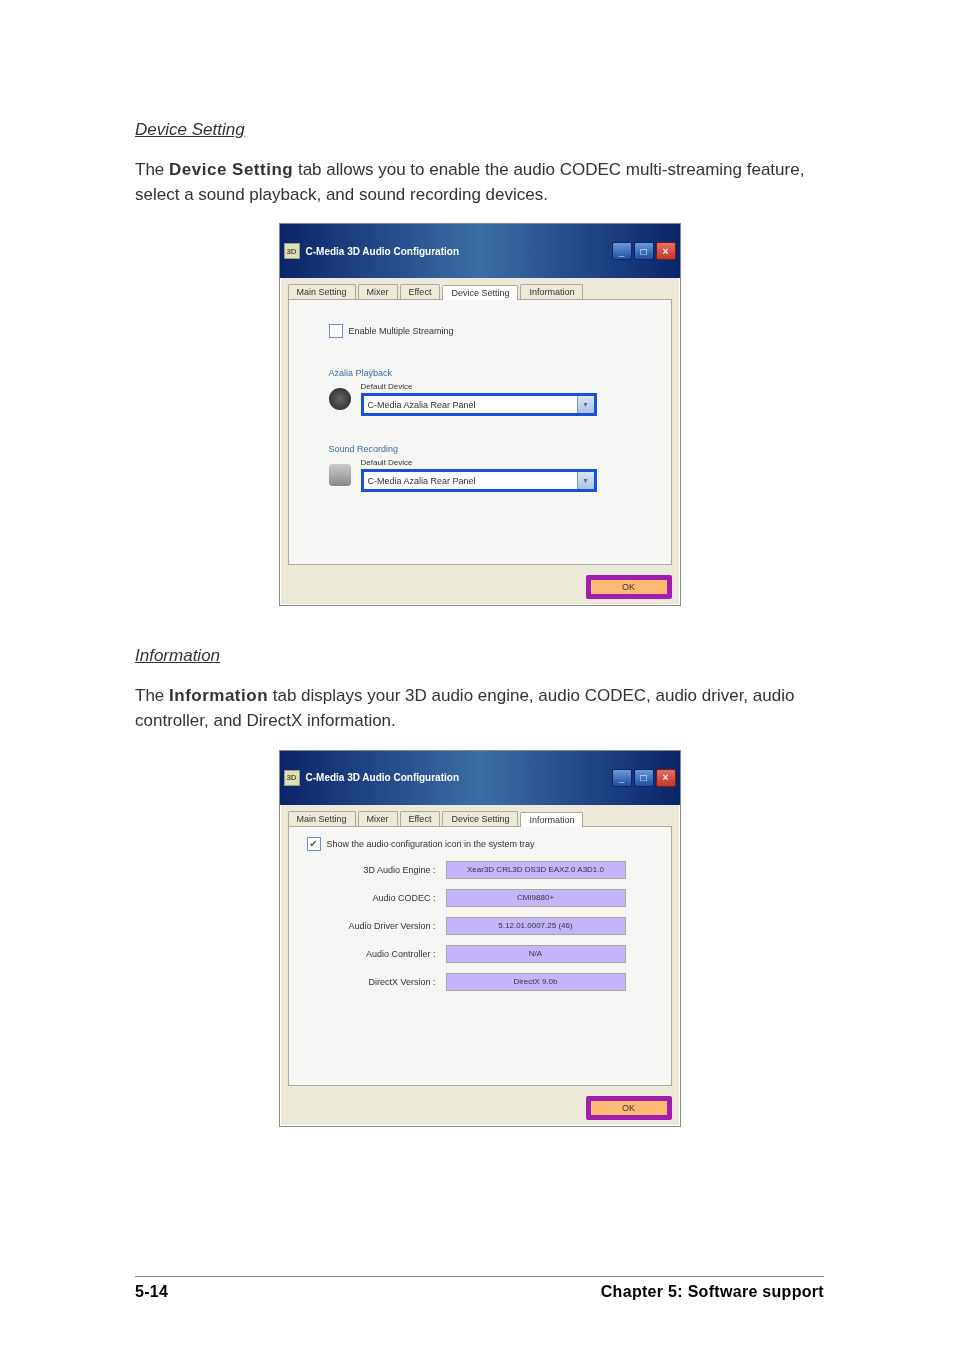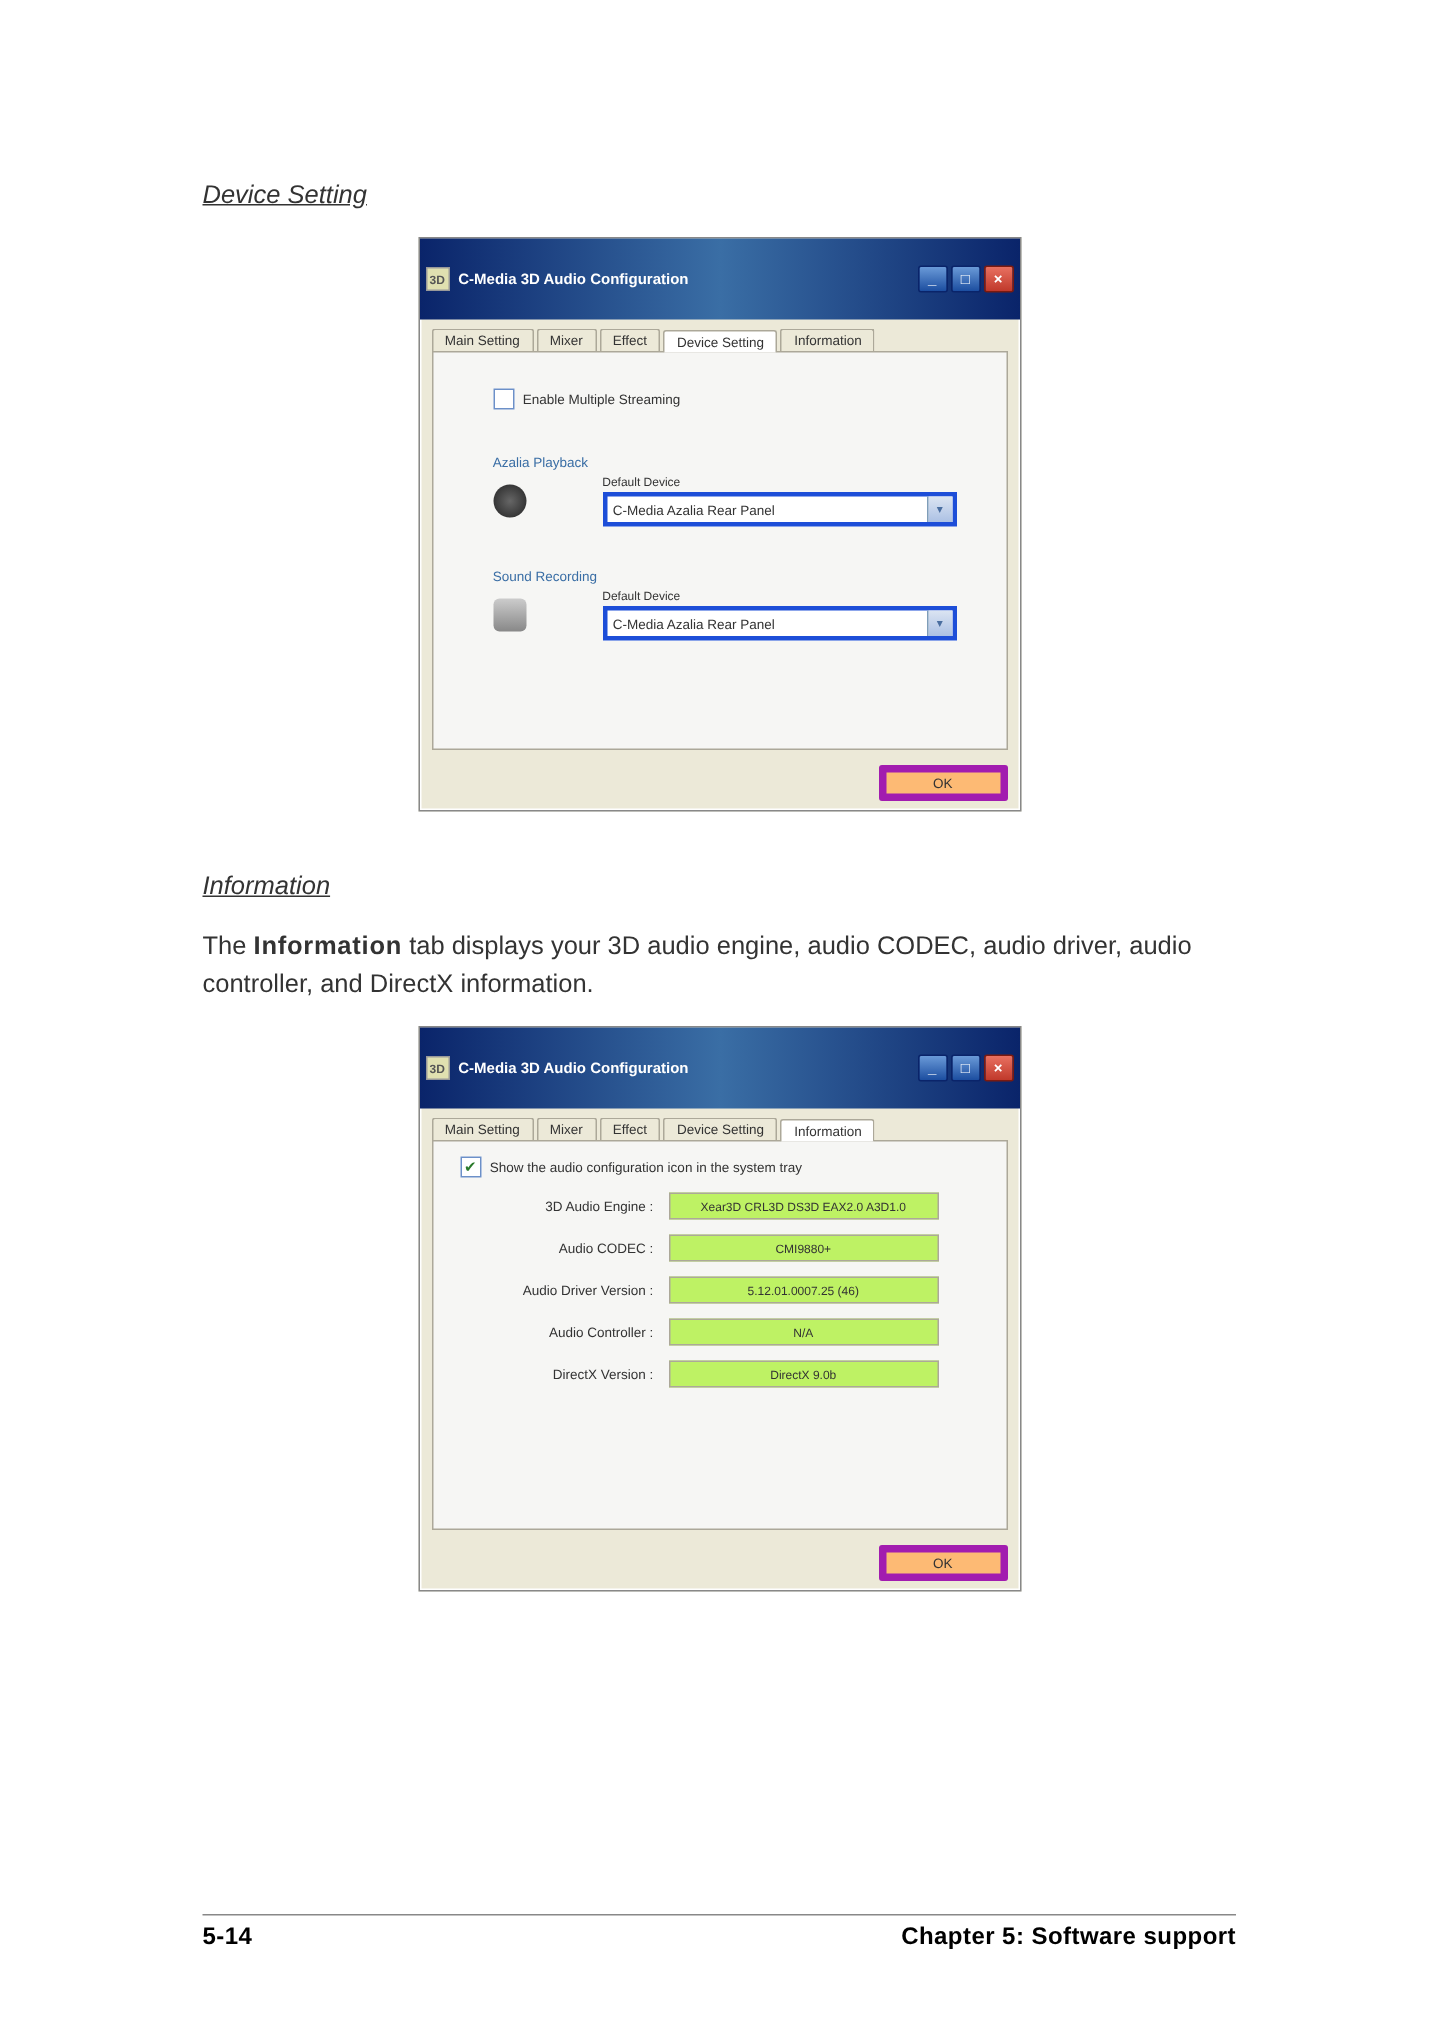--- a/index.html
+++ b/index.html
@@ -146,21 +146,21 @@
     width: 22px;
     height: 22px;
     border-radius: 50%;
     margin-right: 10px;
     display: flex;
     align-items: center;
     justify-content: center;
   }
   .speaker-icon { background: radial-gradient(circle, #666, #222); }
   .mic-icon { background: linear-gradient(#ccc, #888); border-radius: 4px; }
-  .device-col { flex: 1; margin-left: 41px; }
+  .device-col { flex: 1; }
   .sublabel {
     font-size: 8px;
     margin-bottom: 2px;
     display: block;
   }
   .select-box {
     display: flex;
     width: 230px;
     height: 17px;
     background: #fff;
@@ -202,21 +202,21 @@
   }
   .info-label {
     width: 135px;
     text-align: right;
     font-size: 9px;
     padding-right: 10px;
   }
   .info-box {
     width: 170px;
     height: 16px;
-    background: #bef264;
+    background: #c4b5fd;
     border: 1px solid #aca899;
     font-size: 8px;
     display: flex;
     align-items: center;
     justify-content: center;
     padding: 0 4px;
   }
   .info-footer {
     text-align: center;
     font-size: 8px;
@@ -242,20 +242,23 @@
   }
   .page-footer .left { font-weight: bold; }
   .page-footer .right { font-weight: bold; }
 </style>
 </head>
 <body>
 
 <div class="page">
 
   <div class="section-heading">Device Setting</div>
+  <div class="body-text">
+    <span>The </span><b>Device Setting</b><span> tab allows you to enable the audio CODEC multi-streaming feature, select a sound playback, and sound recording devices.</span>
+  </div>
 
   <div class="screenshot">
     <div class="titlebar">
       <div class="appicon">3D</div>
       <span class="title-text">C-Media 3D Audio Configuration</span>
       <div class="win-btns">
         <div class="win-btn">_</div>
         <div class="win-btn">□</div>
         <div class="win-btn close">×</div>
       </div>

